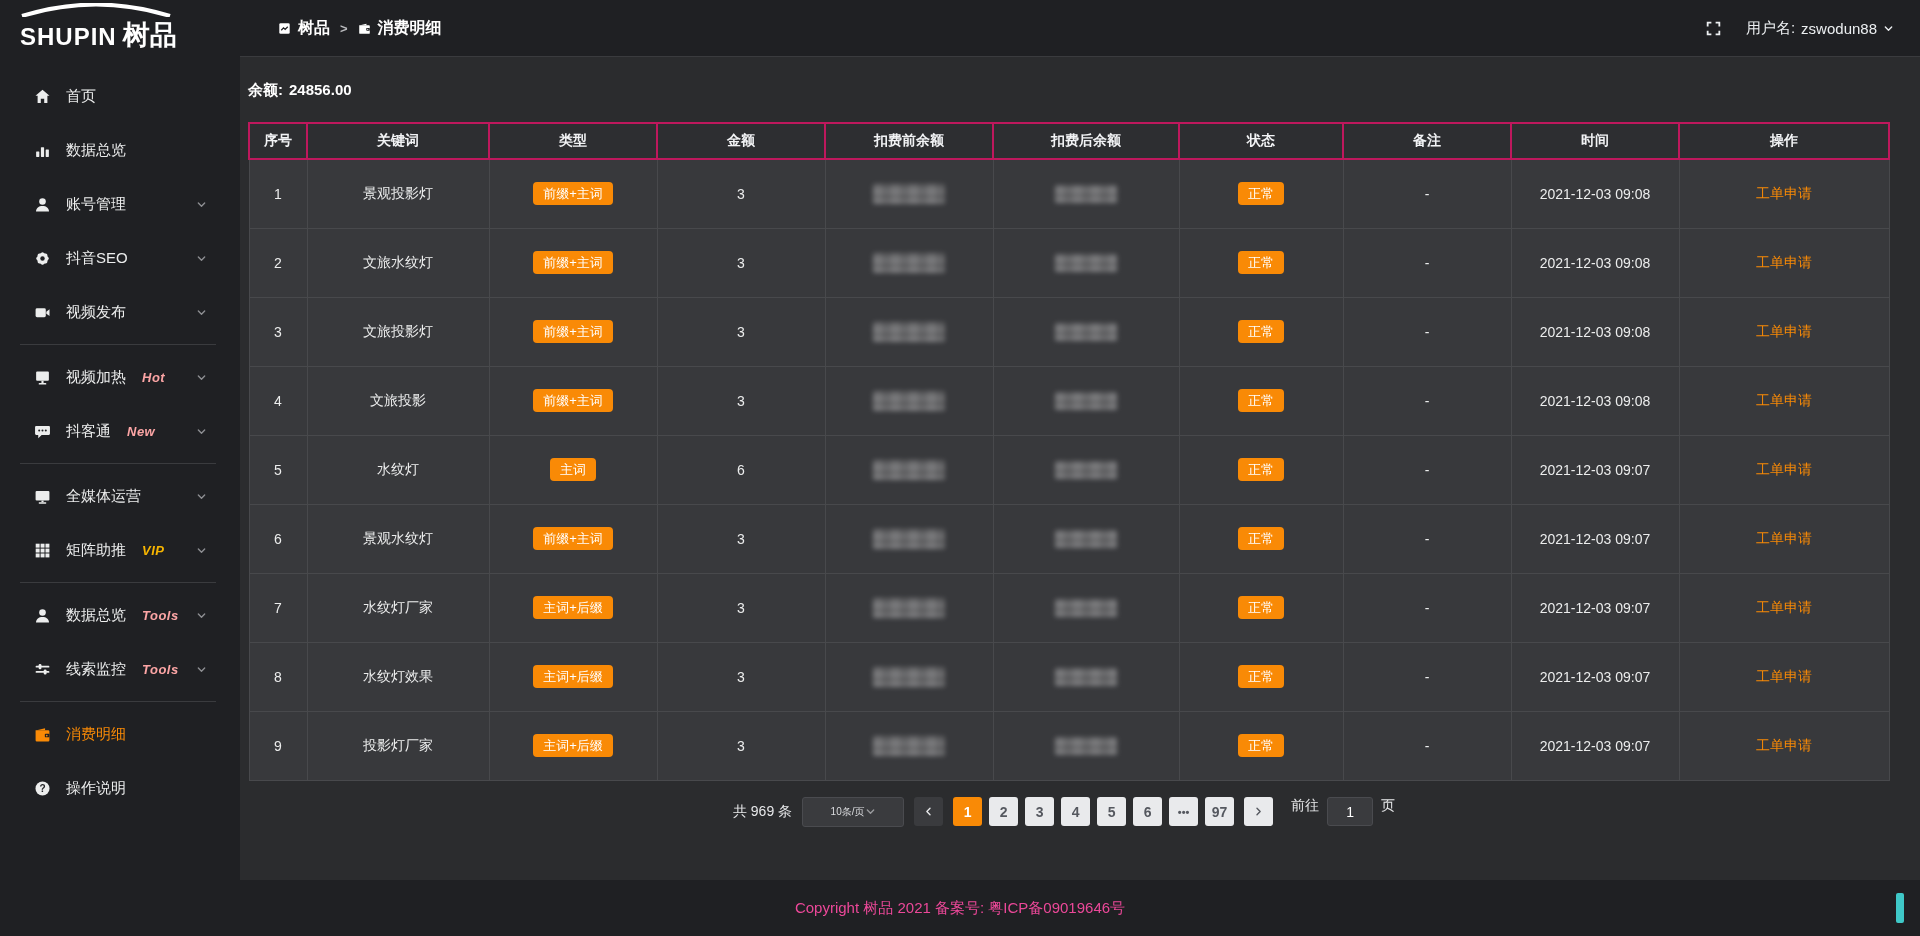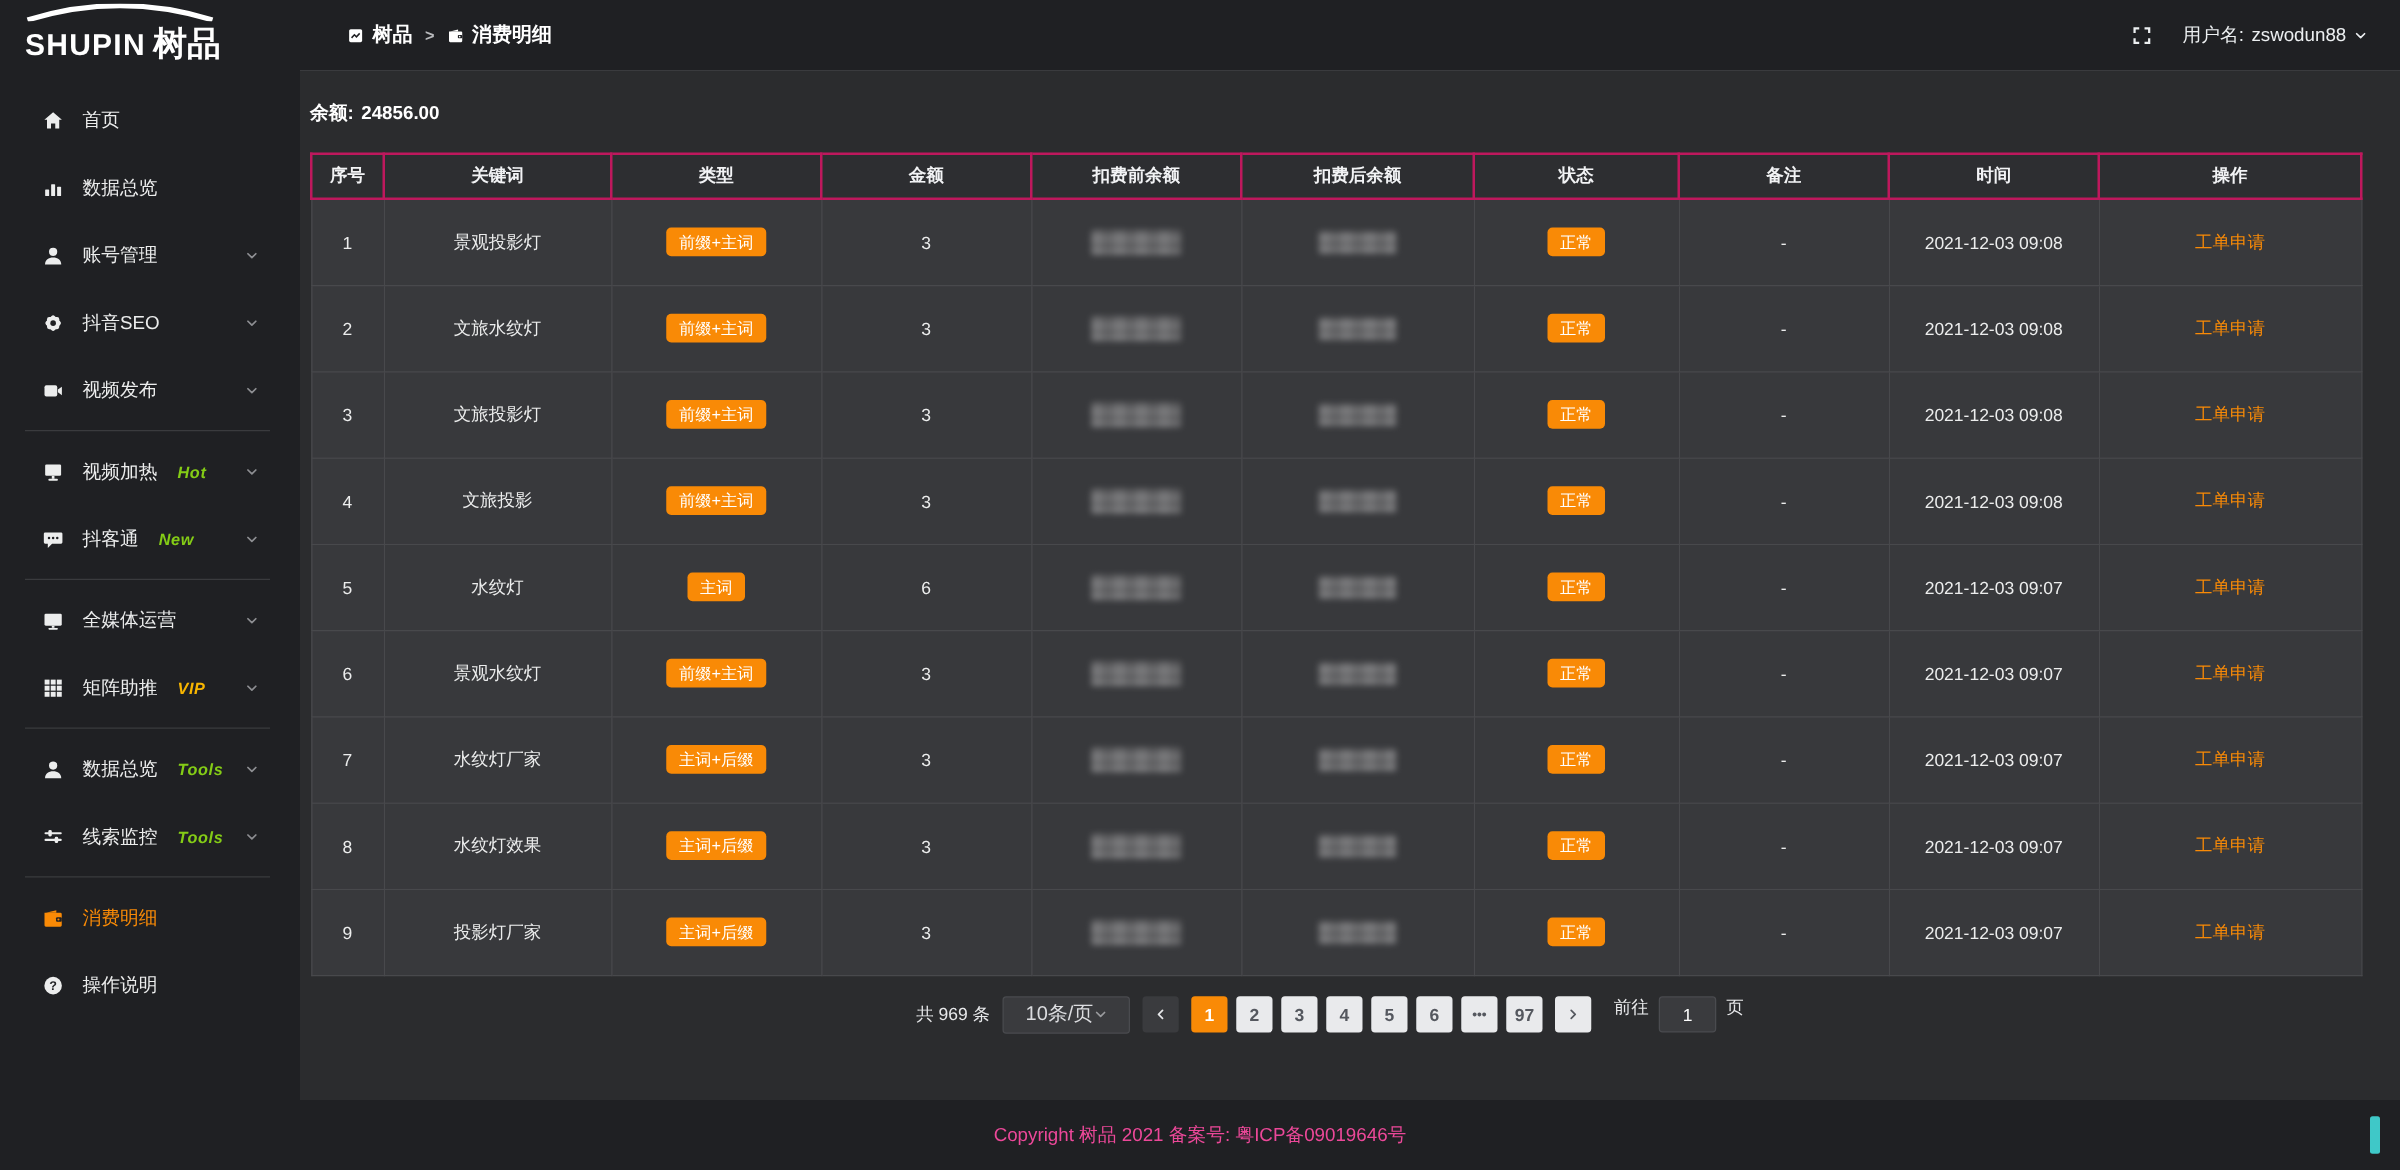--- a/index.html
+++ b/index.html
@@ -31,21 +31,21 @@
   .logo-cn { font-size:27px; font-weight:bold; color:#fff; line-height:1; padding-bottom:8px; margin-left:6px;}
   .menu { padding-top:12px; }
   .side-item {
     height:54px; display:flex; align-items:center; padding:0 18px 0 34px;
     font-size:15px; color:#eceded; cursor:pointer; position:relative;
   }
   .side-item .icon { margin-right:15px; display:flex; }
   .side-item .chev { margin-left:auto; color:#8d8e92; display:flex; }
   .side-item.active { color:#f98a06; }
   .side-tag { font-size:13px; font-weight:bold; font-style:italic; margin-left:16px; letter-spacing:.5px;}
-  .tag-red { color:#84cc16; }
+  .tag-red { color:#fca5a5; }
   .tag-yellow { color:#f7b500; }
   .side-divider { height:1px; background:#3a3b3e; margin:5px 24px 5px 20px; }
   
   .icon svg { width:17px; height:17px; fill:currentColor; display:block; }
   .icon.sm svg { width:13px; height:13px; }
   .icon.xs svg { width:11px; height:11px; }
   
   .main { position:absolute; left:224px; top:57px; width:1680px; bottom:56px; padding:0 24px 0 24px; }
   .balance { margin-top:24px; font-size:15px; font-weight:bold; color:#ffffff; }
   .balance b { margin-left:6px; }
@@ -69,21 +69,21 @@
     background:
       repeating-linear-gradient(0deg, rgba(130,130,132,.55) 0 5px, rgba(90,90,92,.55) 5px 10px),
       repeating-linear-gradient(90deg, #9c9c9e 0 9px, #737375 9px 18px);
   }
   .blur-chip.after { width:62px; height:18px; }
   .action-link { color:#f98a06; cursor:pointer;text-align:center; }
   
   .pager { margin-top:16px; display:flex; align-items:center; justify-content:center; gap:10px; font-size:14px; color:#e7e8ea; }
   .page-size {
     width:102px; height:30px; background:#3a3b3e; border:1px solid #4a4b4f; border-radius:3px;
-    display:flex; align-items:center; justify-content:center; gap:0; font-size:16px; color:#dcdde0; cursor:pointer;
+    display:flex; align-items:center; justify-content:center; gap:0; font-size:10px; color:#dcdde0; cursor:pointer;
   }
   .pg-btn {
     min-width:29px; height:29px; border-radius:3px; background:#e9eaec; color:#55585f;
     display:flex; align-items:center; justify-content:center; font-size:14px; font-weight:bold;
     cursor:pointer; padding:0 4px;
   }
   .pg-btn.dark { background:#3a3b3e; color:#e7e8ea; }
   .pg-btn.active { background:#f98a06; color:#fff; }
   .pg-pages { display:flex; gap:7px; }
   .goto { display:flex; gap:8px; margin-left:8px; }

